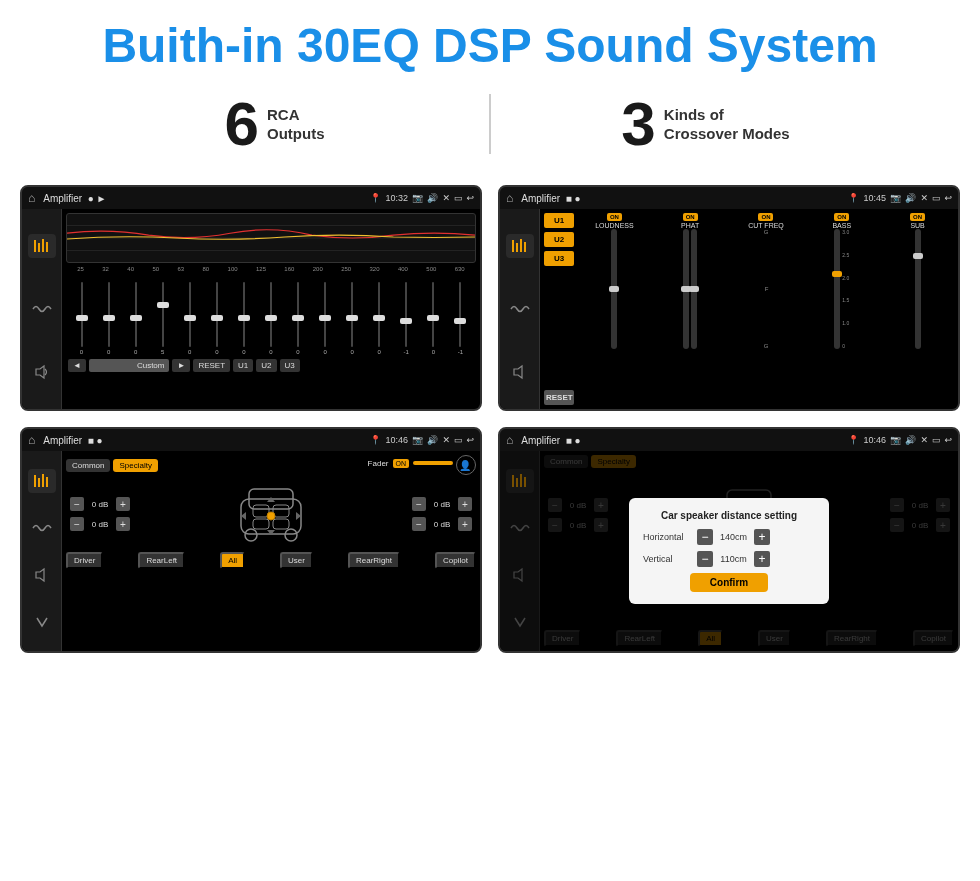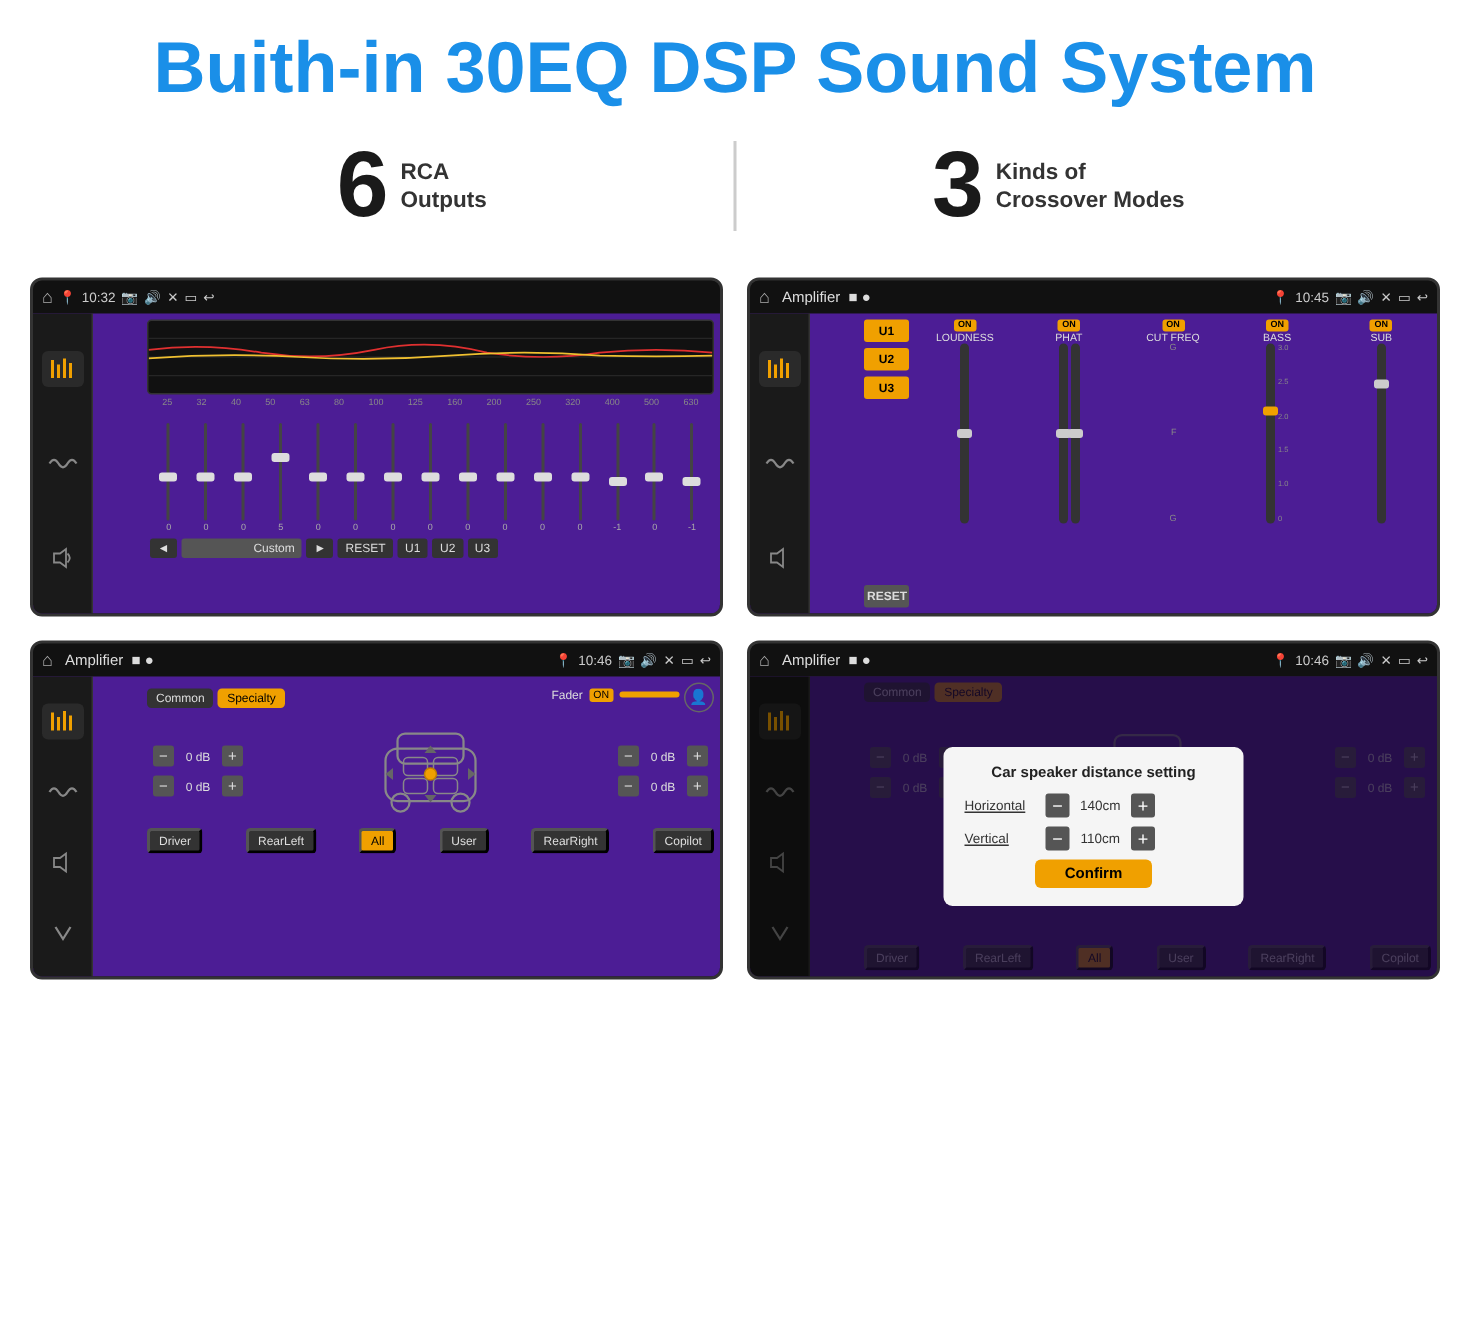--- a/index.html
+++ b/index.html
@@ -80,23 +80,22 @@
       gap: 4px;
       height: 22px;
     }
     .status-home { font-size: 12px; color: #aaa; }
     .status-title { font-size: 10px; color: #ddd; margin-left: 4px; flex: 1; }
     .status-icons { display: flex; gap: 4px; align-items: center; font-size: 9px; color: #ccc; }
 
     
     .screen-content {
       display: flex;
-      background: #4c1d95;
+      background: #000000;
       height: 200px;
-      gap: 32px;
     }
 
     
     .sidebar-left {
       width: 40px;
       background: #1a1a1a;
       display: flex;
       flex-direction: column;
       align-items: center;
       justify-content: space-around;
@@ -385,21 +384,20 @@
     .dialog-row {
       display: flex;
       align-items: center;
       gap: 4px;
       margin-bottom: 6px;
     }
     .dialog-label {
       font-size: 9px;
       color: #333;
       width: 50px;
-      text-decoration: underline;
     }
     .dialog-ctrl {
       display: flex;
       align-items: center;
       gap: 3px;
     }
     .dialog-minus, .dialog-plus {
       width: 16px;
       height: 16px;
       background: #555;
@@ -452,20 +450,21 @@
     <span class="stat-number">3</span>
     <span class="stat-label">Kinds of<br>Crossover Modes</span>
   </div>
 </div>
 
 <div class="screenshots-grid">
 
   <div class="screen-wrapper">
     <div class="status-bar">
       <span class="status-home">⌂</span>
+      <span class="status-title">Amplifier &nbsp;● ►</span>
       <span class="status-icons">
         <span>📍</span>
         <span>10:32</span>
         <span>📷</span>
         <span>🔊</span>
         <span>✕</span>
         <span>▭</span>
         <span>↩</span>
       </span>
     </div>

